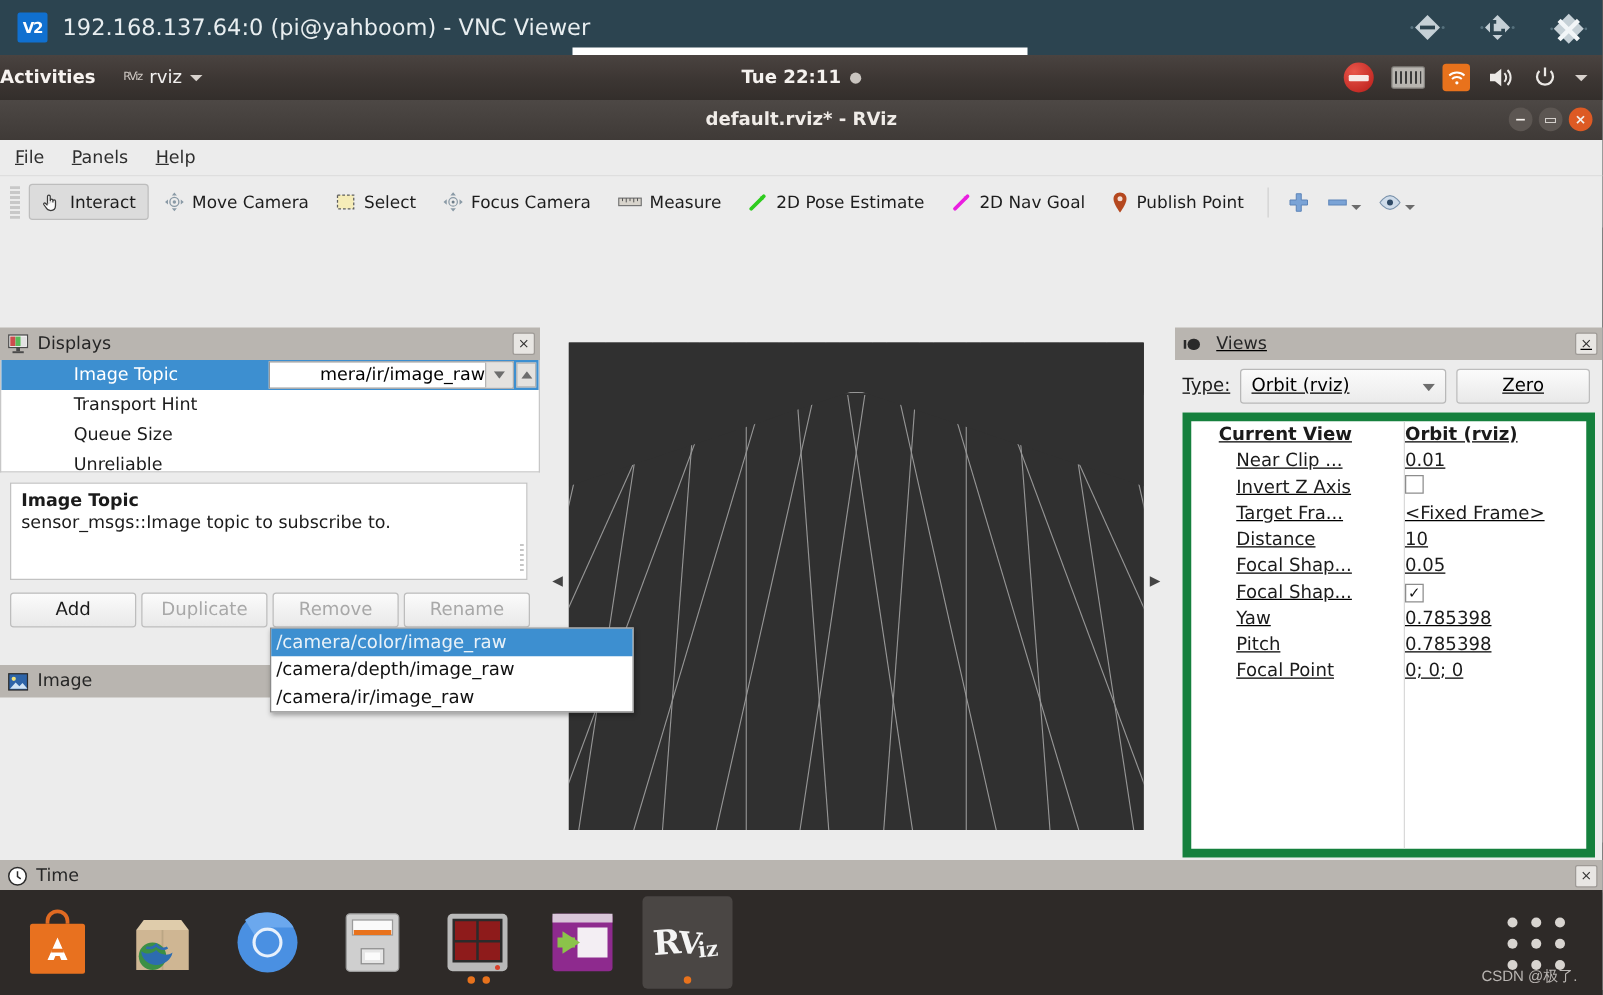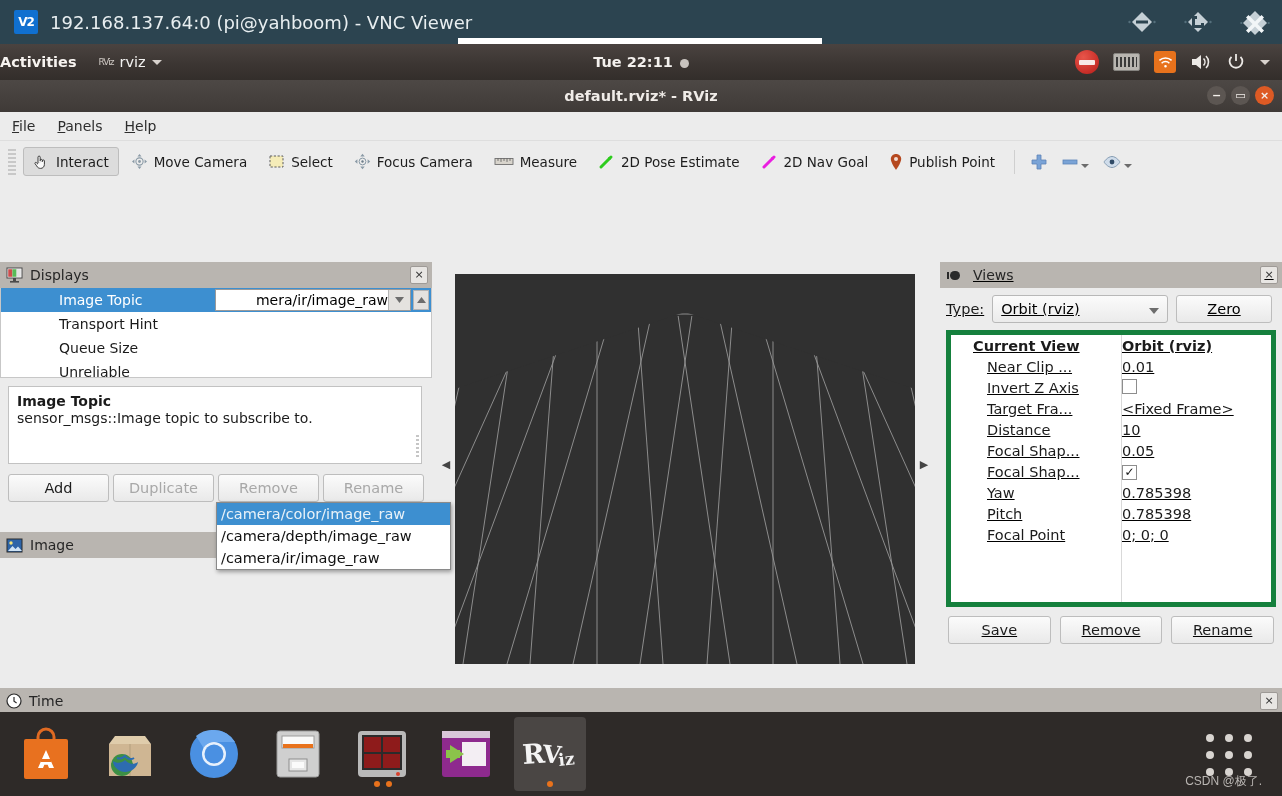--- a/index.html
+++ b/index.html
@@ -113,21 +113,21 @@
   .tree-row.sel { background: #3d8fd0; }
   .tree-row.sel .lbl { color: #ffffff; }
   .combo { width: 196px; height: 22px; background: #fff; border: 1px solid #9a9a9a;
     display: flex; align-items: center; font-size: 14px; padding-left: 4px; }
   .combo .val { flex: 1; white-space: nowrap; overflow: hidden; text-align: right; }
   .combo .arrow { width: 22px; height: 20px; background: #e4e2df; border-left: 1px solid #b5b5b5;
     display: flex; align-items: center; justify-content: center; }
   .scroll-up { width: 16px; height: 20px; background: #e4e2df; border: 1px solid #b5b5b5;
     display: flex; align-items: center; justify-content: center; margin-left: 2px; }
 
-  .dropdown { position: absolute; left: 216px; top: 240px; width: 235px;
+  .dropdown { position: absolute; left: 216px; top: 240px; width: 291px;
     background: #fff; border: 1px solid #8a8a8a; z-index: 40;
     box-shadow: 1px 2px 4px rgba(0,0,0,.35); }
   .dd-item { height: 22px; line-height: 22px; font-size: 14.5px; padding-left: 4px;
     color: #111; cursor: pointer; white-space: nowrap; }
   .dd-item.sel { background: #3d8fd0; color: #e9f2f8; }
 
   .desc-box { margin: 8px 10px 0 8px; height: 78px; background: #fff;
     border: 1px solid #c2c2c2; padding: 6px 8px; font-size: 14px; color: #1b1b1b;
     position: relative; }
   .desc-box b { display: block; margin-bottom: 1px; }
@@ -157,26 +157,26 @@
     display: flex; align-items: center; justify-content: center; color: #444; font-size: 11px; }
 
   .views-panel { position: absolute; left: 940px; top: 0; width: 342px; height: 412px;
     background: #ececec; text-decoration: underline; }
   .views-type { display: flex; align-items: center; gap: 8px; padding: 7px 10px 0 6px; }
   .views-type .lab { font-size: 14.5px; color: #1b1b1b; }
   .vt-combo { flex: 1; height: 28px; background: linear-gradient(180deg,#fbfbfb,#ebebeb);
     border: 1px solid #b8b8b8; border-radius: 3px; display: flex; align-items: center;
     padding: 0 8px; font-size: 14.5px; cursor: pointer; }
   .vt-combo .val { flex: 1; }
-  .vt-zero { width: 96px; height: 28px; background: linear-gradient(180deg,#fbfbfb,#e9e9e9);
+  .vt-zero { width: 107px; height: 28px; background: linear-gradient(180deg,#fbfbfb,#e9e9e9);
     border: 1px solid #bdbdbd; border-radius: 3px; font-size: 14.5px;
     display: flex; align-items: center; justify-content: center; cursor: pointer; }
 
-  .views-tree { margin: 7px 6px 0 6px; height: 277px; background: #fff;
-    border: 5px solid #15803d; position: relative; overflow: hidden; }
+  .views-tree { margin: 7px 6px 0 6px; height: 356px; background: #fff;
+    border: 7px solid #15803d; position: relative; overflow: hidden; }
   .vrow { height: 21px; display: flex; align-items: center; font-size: 14.5px; }
   .vrow .k { width: 165px; padding-left: 36px; color: #1b1b1b; white-space: nowrap;
     overflow: hidden; position: relative; }
   .vrow .v { flex: 1; padding-left: 6px; color: #1b1b1b; white-space: nowrap; }
   .vrow.head .k { font-weight: bold; padding-left: 22px; }
   .vrow.head .v { font-weight: bold; }
   .vcol-sep { position: absolute; left: 170px; top: 0; bottom: 0; width: 1px; background: #d9d9d9; }
   .chk { width: 15px; height: 15px; border: 1px solid #8d8d8d; background: #fff;
     display: inline-block; font-size: 12px; line-height: 13px; text-align: center; color:#111;}
   .views-btns { display: flex; gap: 9px; margin: 9px 8px 0 8px; }

